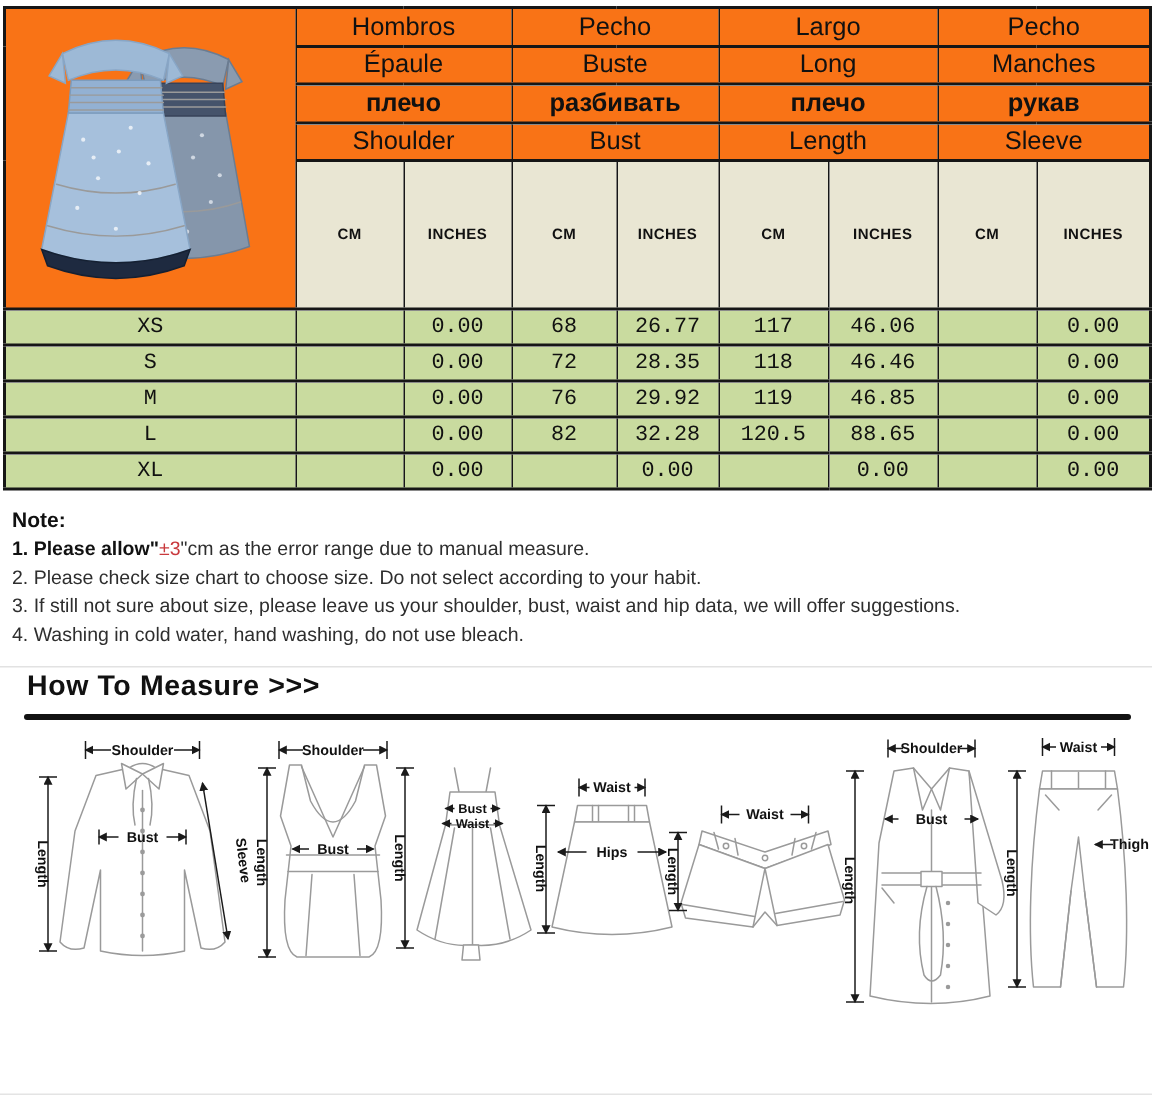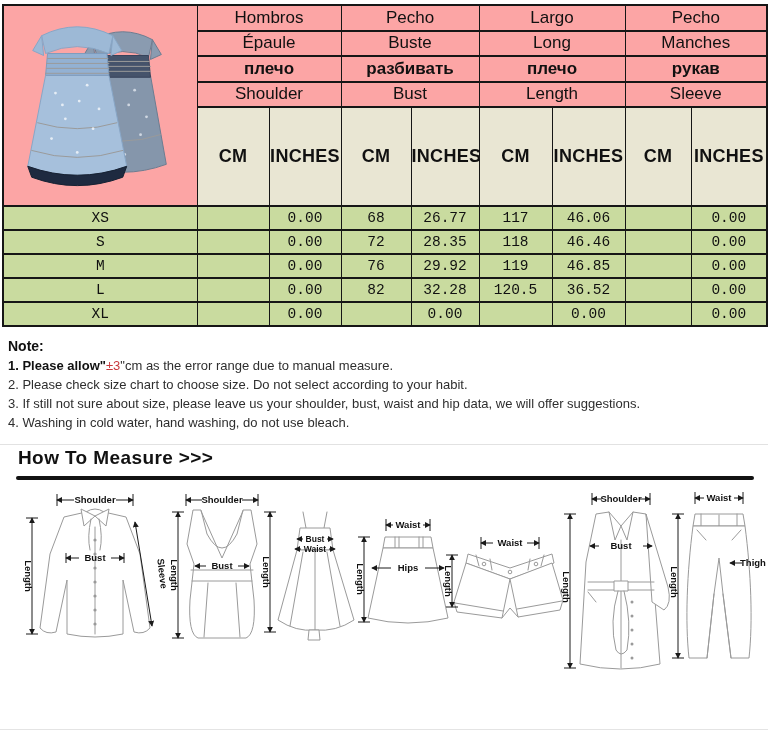--- a/index.html
+++ b/index.html
@@ -5,24 +5,24 @@
   html,body{margin:0;padding:0;background:#fff;}
   .page{width:768px;height:738px;background:#ffffff;overflow:hidden;position:relative;
         font-family:"Liberation Sans",sans-serif;color:#111;}
 
   
   table.size-table{border-collapse:collapse;table-layout:fixed;width:764px;margin:4px 0 0 2px;
                    border:2px solid #161616;}
   .size-table td{border:1px solid #161616;border-top-width:2px;border-bottom-width:2px;
                  text-align:center;vertical-align:middle;padding:0;overflow:hidden;white-space:nowrap;}
   tr.lang-row{height:25px;}
-  tr.lang-row td{font-size:17px;background:#fca5a5;}
+  tr.lang-row td{font-size:17px;background:#f97316;}
   tr.lang-row.ru td{font-weight:bold;}
   tr.unit-row{height:97px;}
-  td.unit-cell{background:#e9e6d3;font-weight:bold;font-size:18px;letter-spacing:.3px;}
+  td.unit-cell{background:#e9e6d3;font-weight:bold;font-size:10px;letter-spacing:.3px;}
   tr.data-row{height:24px;}
   tr.data-row td{background:#c9db9f;font-family:Liberation Mono, monospace;font-size:14.5px;}
   td.size-cell{font-size:17px;}
   td.img-cell{background:#ffffff;vertical-align:middle;}
 
   
   .notes{margin:10px 6px 12px 8px;}
   .note-title{font-weight:bold;font-size:14px;line-height:19px;}
   .note-item{font-size:13px;line-height:19px;color:#2e2e2e;}
   .note-item b{color:#111;}
@@ -173,21 +173,21 @@
         <td></td>
         <td>0.00</td>
       </tr>
       <tr class="data-row">
         <td class="size-cell">L</td>
         <td></td>
         <td>0.00</td>
         <td>82</td>
         <td>32.28</td>
         <td>120.5</td>
-        <td>36.52</td>
+        <td>88.65</td>
         <td></td>
         <td>0.00</td>
       </tr>
       <tr class="data-row">
         <td class="size-cell">XL</td>
         <td></td>
         <td>0.00</td>
         <td></td>
         <td>0.00</td>
         <td></td>

